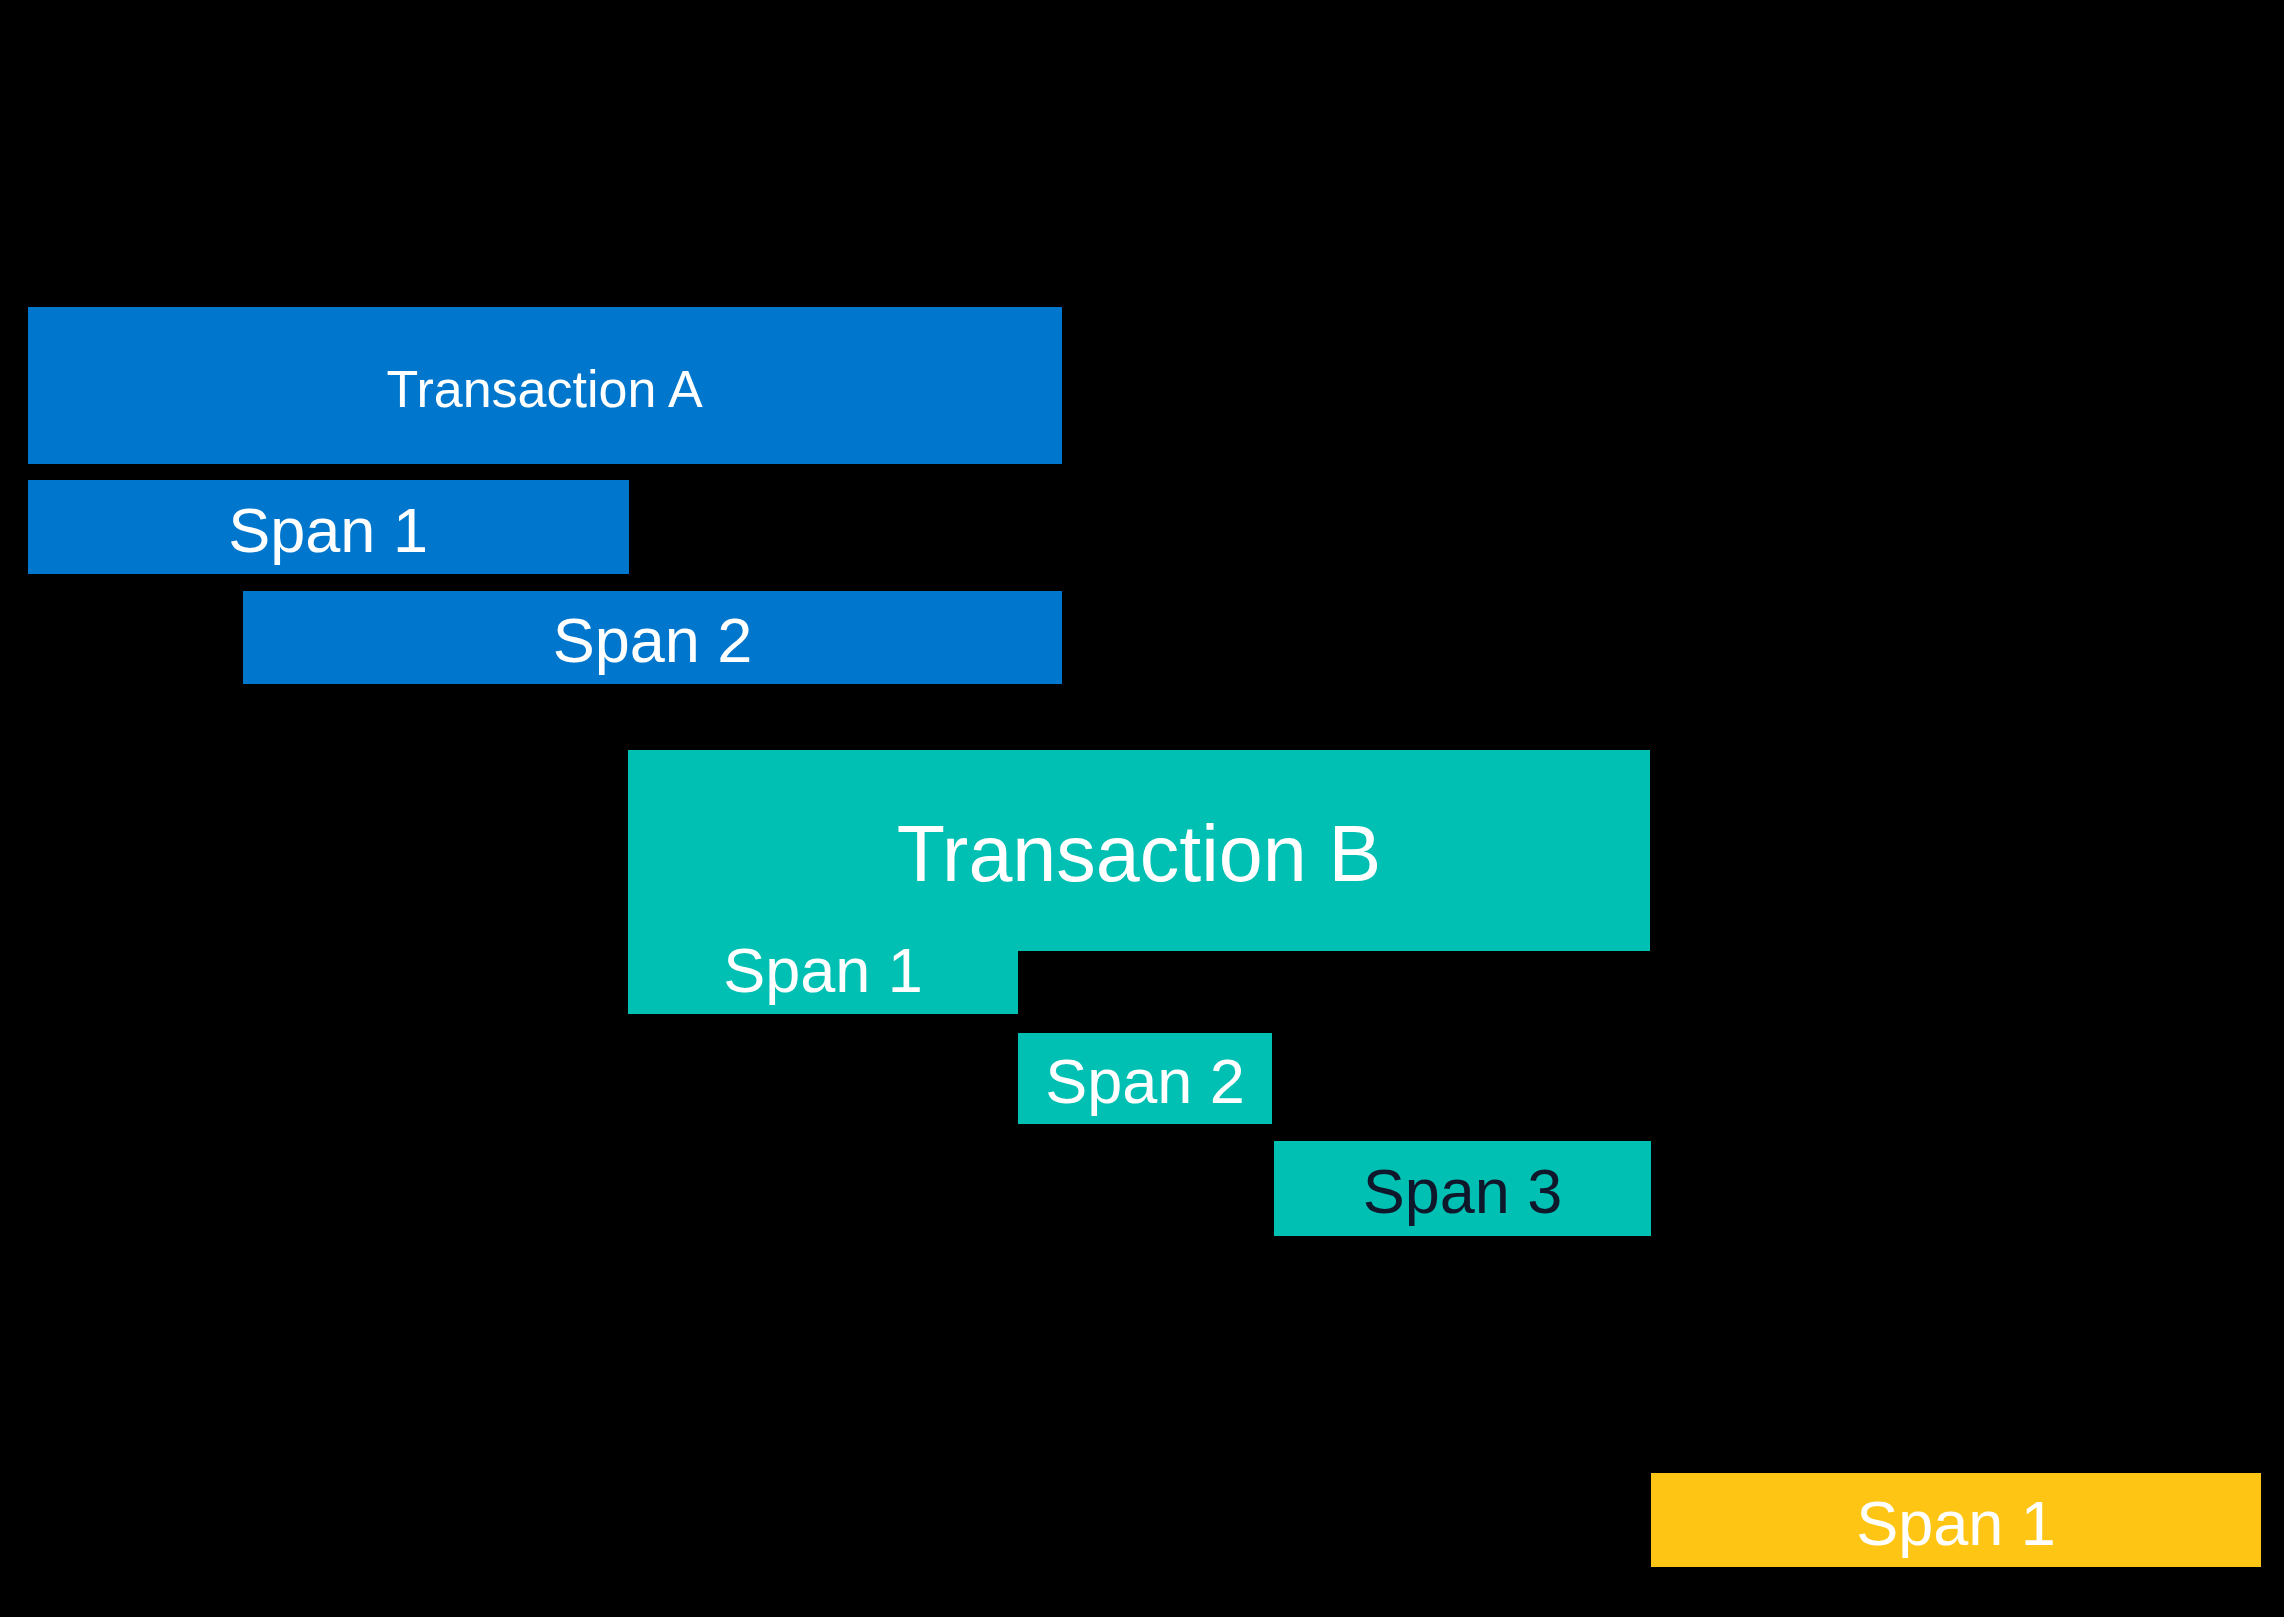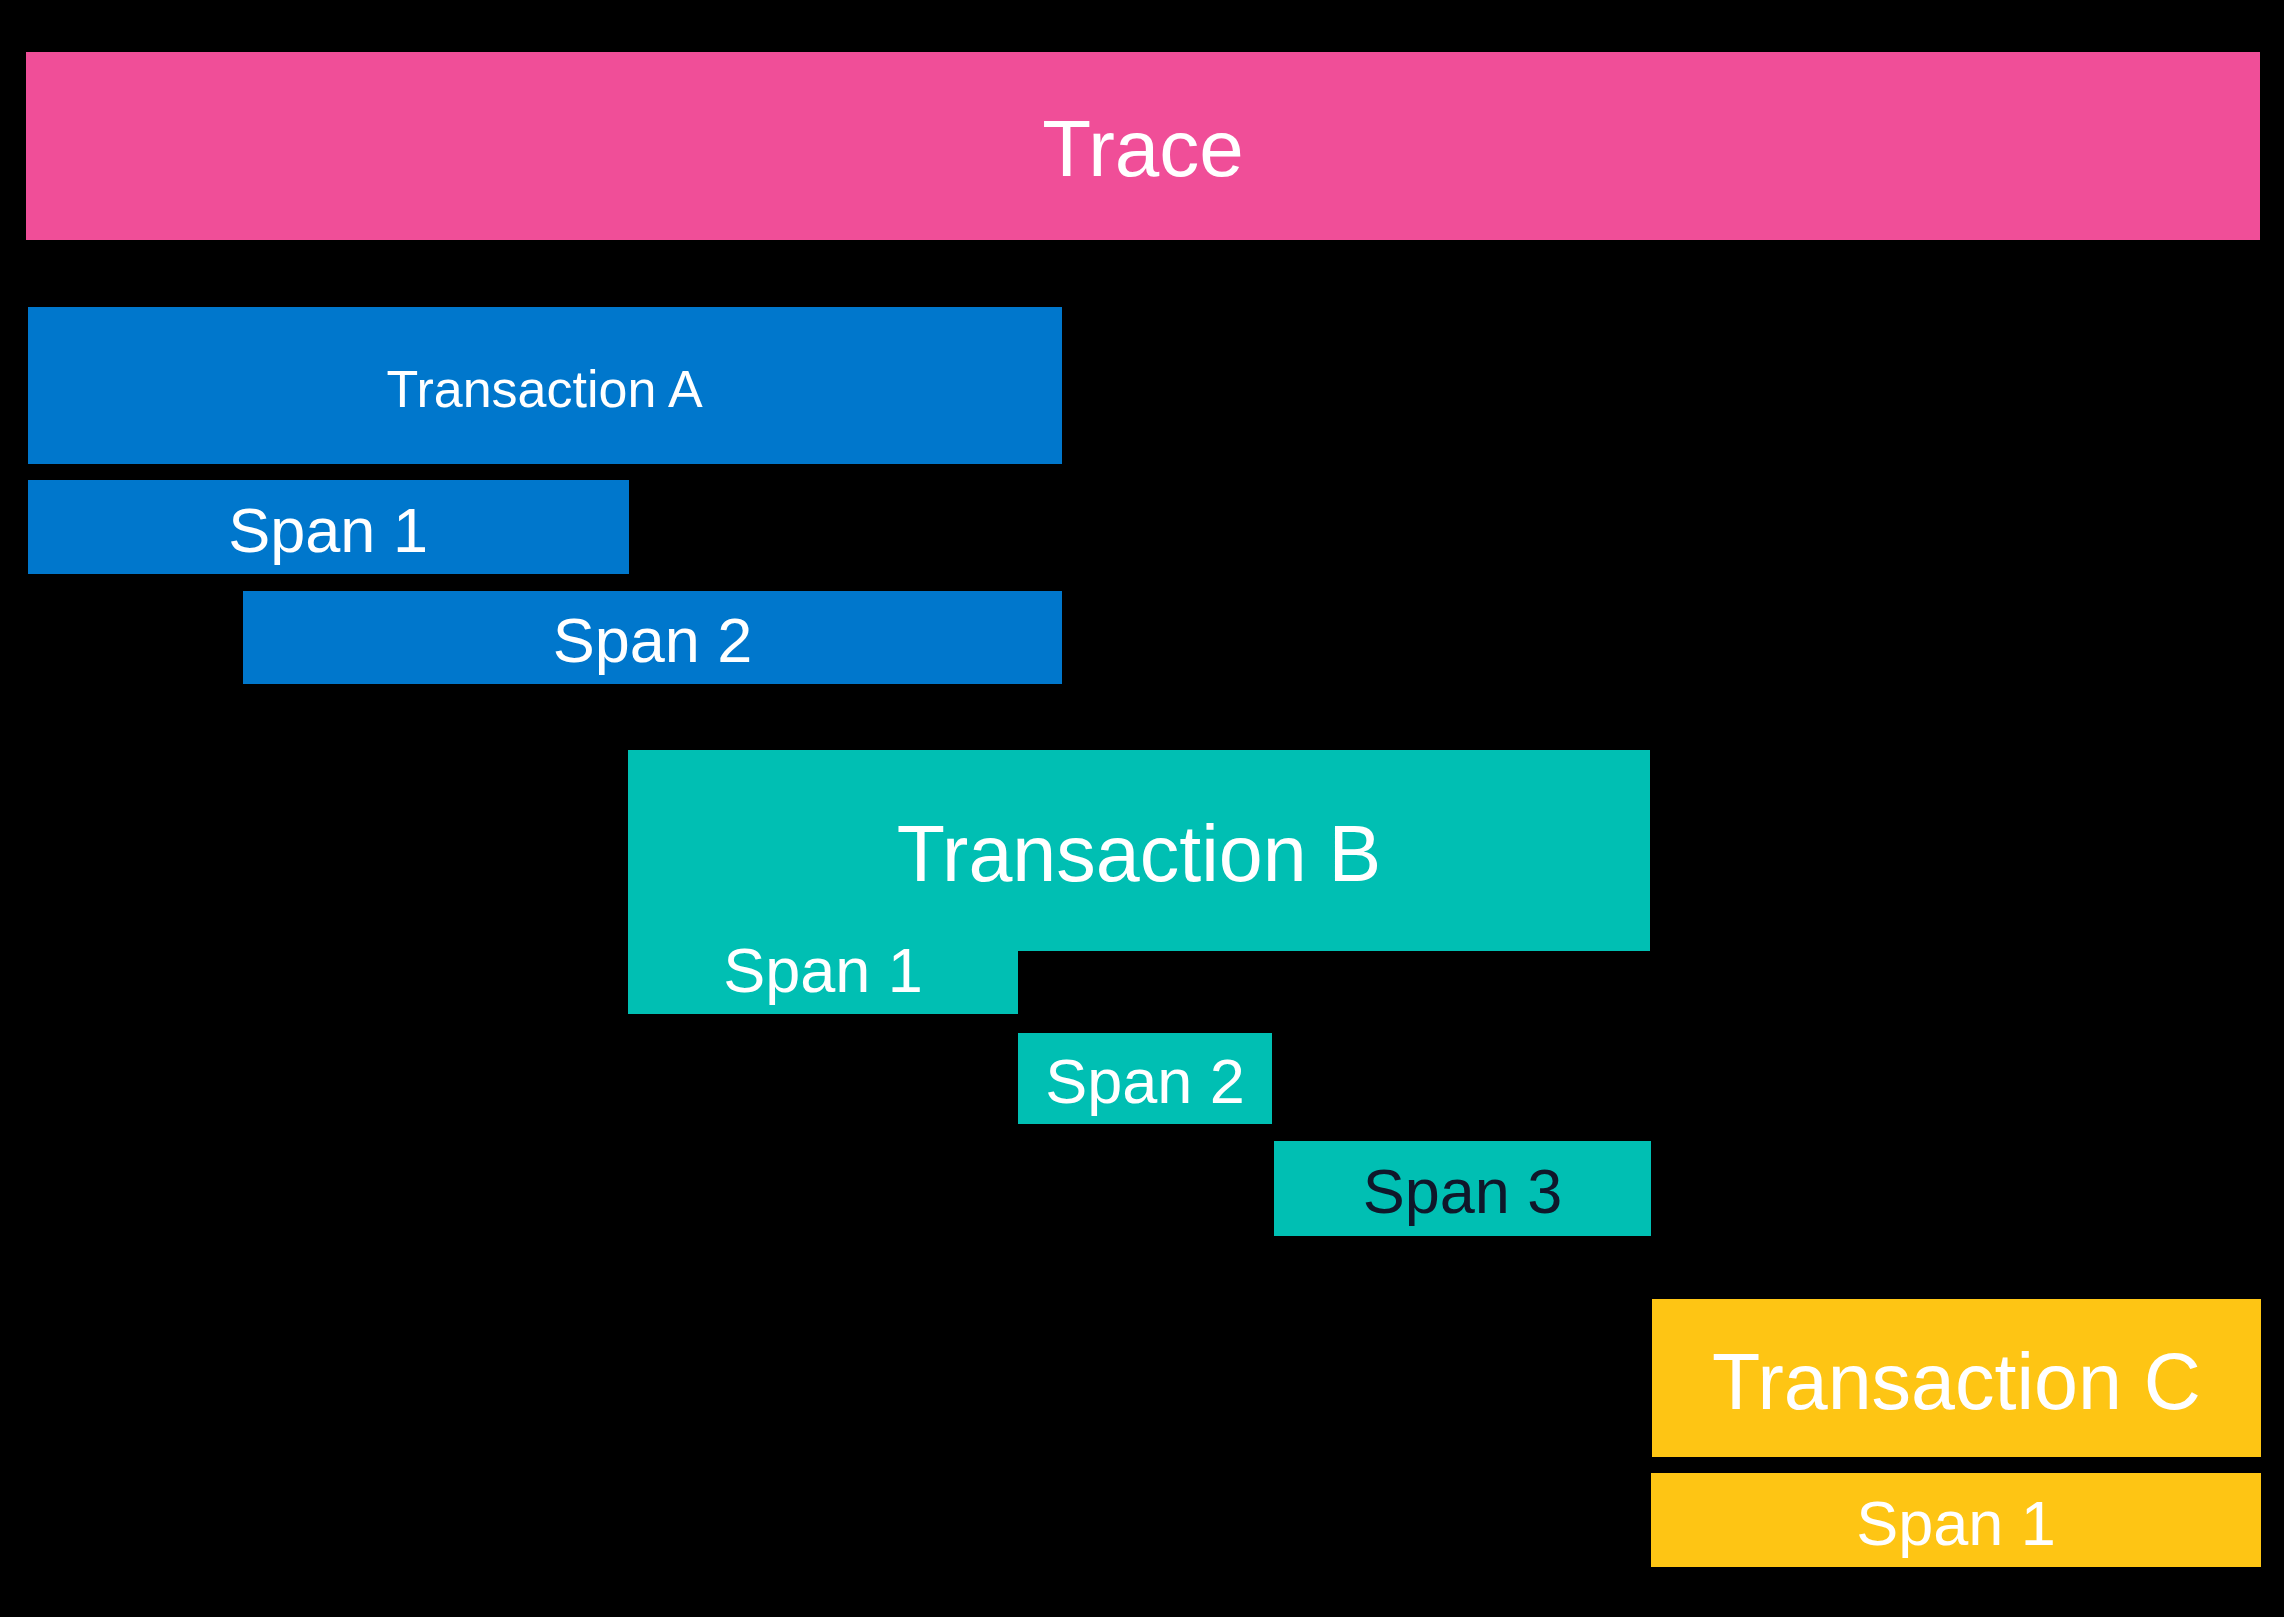--- a/index.html
+++ b/index.html
@@ -29,23 +29,20 @@
     white-space: nowrap;
     
     padding-top: 6.3px;
   }
 </style>
 </head>
 <body>
 
 <div class="canvas">
 
-  <div class="bar" style="left: 26px; top: 52px; width: 2234px; height: 188px; background-color: rgb(240, 78, 152); font-size: 80px;">
-    <span class="label" style="color: rgb(255, 255, 255);">Trace</span>
-  </div>
 
   <div class="bar" style="left: 27.6px; top: 307px; width: 1034px; height: 157px; background-color: rgb(0, 119, 204); font-size: 52px;">
     <span class="label" style="color: rgb(255, 255, 255);">Transaction A</span>
   </div>
 
   <div class="bar" style="left: 27.6px; top: 480px; width: 601px; height: 94px; background-color: rgb(0, 119, 204); font-size: 63px;">
     <span class="label" style="color: rgb(255, 255, 255);">Span 1</span>
   </div>
 
   <div class="bar" style="left: 243px; top: 591px; width: 819px; height: 93px; background-color: rgb(0, 119, 204); font-size: 63px;">
@@ -61,22 +58,19 @@
   </div>
 
   <div class="bar" style="left: 1018px; top: 1033px; width: 254px; height: 91px; background-color: rgb(0, 191, 179); font-size: 63px;">
     <span class="label" style="color: rgb(255, 255, 255);">Span 2</span>
   </div>
 
   <div class="bar" style="left: 1274px; top: 1141px; width: 377px; height: 95px; background-color: rgb(0, 191, 179); font-size: 63px;">
     <span class="label" style="color: #0f172a;">Span 3</span>
   </div>
 
-  <div class="bar" style="left: 1652px; top: 1299px; width: 609px; height: 158px; background-color: rgb(254, 197, 20); font-size: 79px;">
-    <span class="label" style="color: rgb(255, 255, 255);">Transaction C</span>
-  </div>
 
   <div class="bar" style="left: 1651px; top: 1473px; width: 610px; height: 94px; background-color: rgb(254, 197, 20); font-size: 63px;">
     <span class="label" style="color: rgb(255, 255, 255);">Span 1</span>
   </div>
 
 </div>
 
 
 </body></html>

